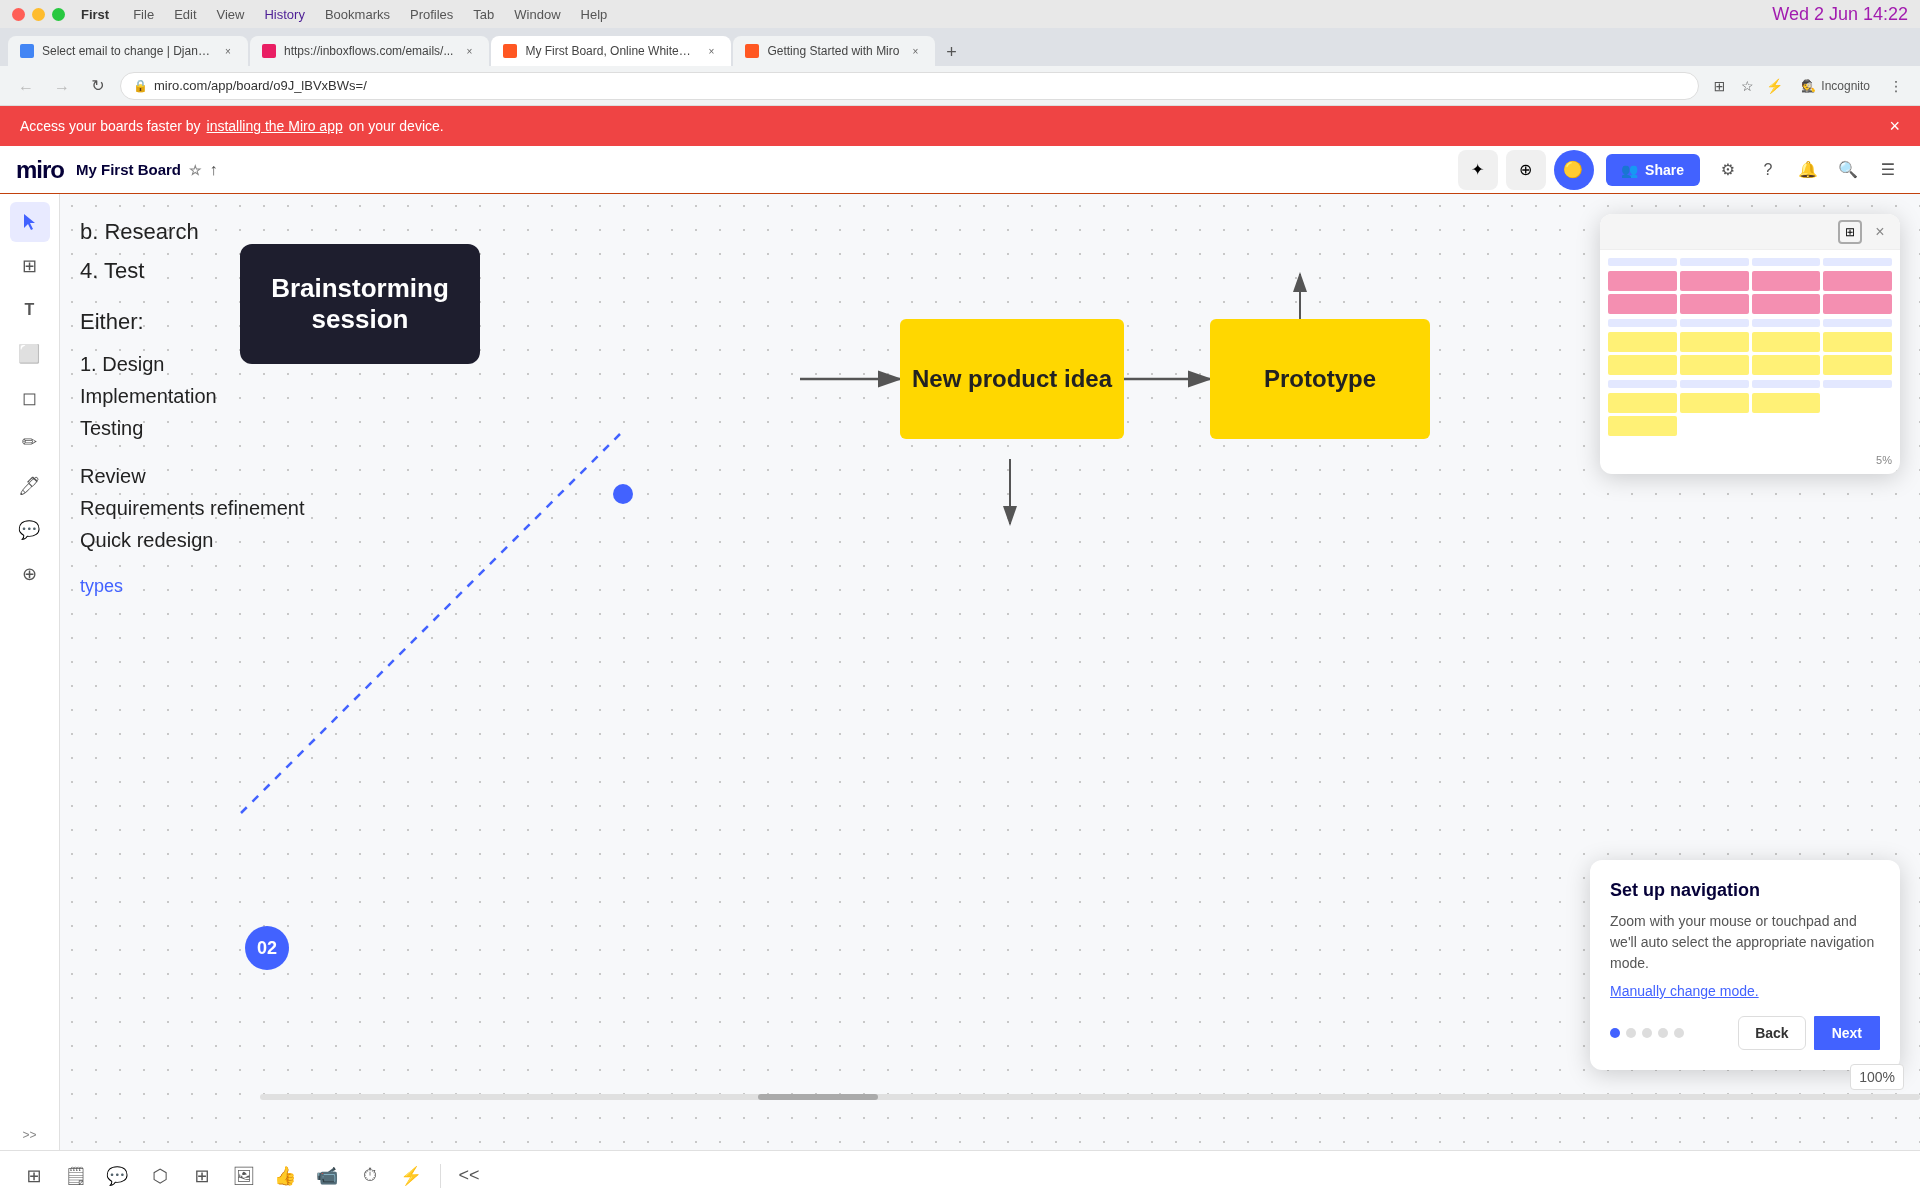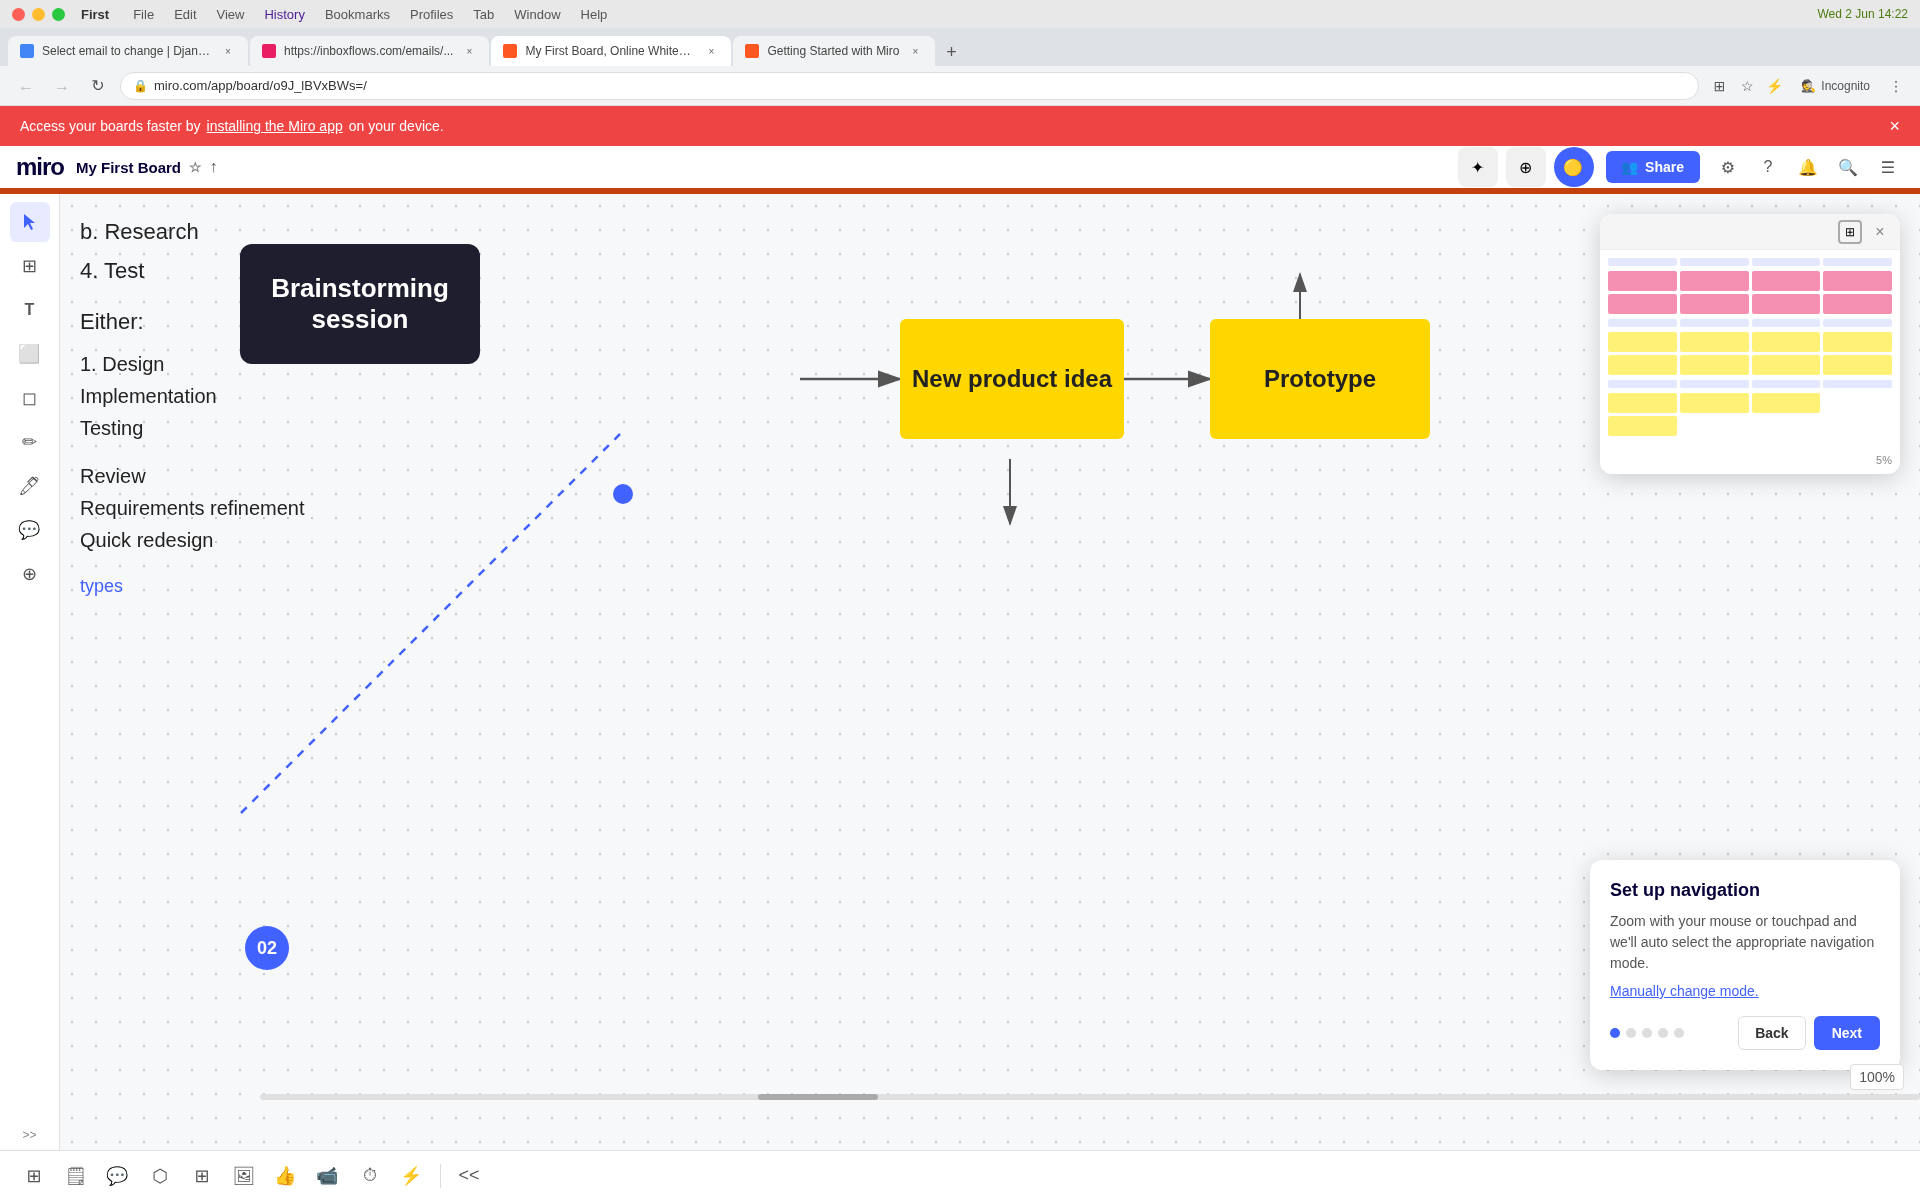--- a/index.html
+++ b/index.html
@@ -12,21 +12,21 @@
       display: flex;
       align-items: center;
       padding: 0 12px;
       gap: 8px;
     }
     .traffic-lights { display: flex; gap: 7px; }
     .tl { width: 13px; height: 13px; border-radius: 50%; }
     .tl-red { background: #ff5f57; }
     .tl-yellow { background: #febc2e; }
     .tl-green { background: #28c840; }
-    .macos-time { margin-left: auto; font-size: 12px; color: #4d7c0f; }
+    .macos-time { margin-left: auto; font-size: 18px; color: #a21caf; }
     .tab-bar {
       height: 38px;
       background: #dee1e6;
       display: flex;
       align-items: flex-end;
       padding: 0 8px;
       gap: 2px;
     }
     .tab {
       height: 30px;
@@ -95,21 +95,21 @@
       color: #fff;
       gap: 6px;
     }
     .notification-banner a { color: #fff; text-decoration: underline; cursor: pointer; }
     .notification-close { margin-left: auto; cursor: pointer; font-size: 18px; }
 
     
     .miro-toolbar {
       height: 48px;
       background: #fff;
-      border-bottom: 6px solid #c2410c;
+      border-bottom: 1px solid #c2410c;
       display: flex;
       align-items: center;
       padding: 0 16px;
       gap: 12px;
     }
     .miro-logo { font-size: 24px; font-weight: 800; color: #050038; letter-spacing: -1px; }
     .board-title { display: flex; align-items: center; gap: 8px; font-size: 15px; font-weight: 600; color: #050038; }
     .star-icon { color: #888; font-size: 14px; cursor: pointer; }
     .upload-icon { color: #555; font-size: 16px; cursor: pointer; }
     .toolbar-spacer { flex: 1; }
@@ -280,21 +280,21 @@
       border-radius: 6px;
       padding: 8px 16px;
       font-size: 14px;
       font-weight: 600;
       color: #333;
       cursor: pointer;
     }
     .btn-next {
       background: #4262ff;
       border: none;
-      border-radius: 6px;
+      border-radius: 1px;
       padding: 8px 18px;
       font-size: 14px;
       font-weight: 600;
       color: #fff;
       cursor: pointer;
     }
 
     
     .stickies-preview {
       position: absolute;

